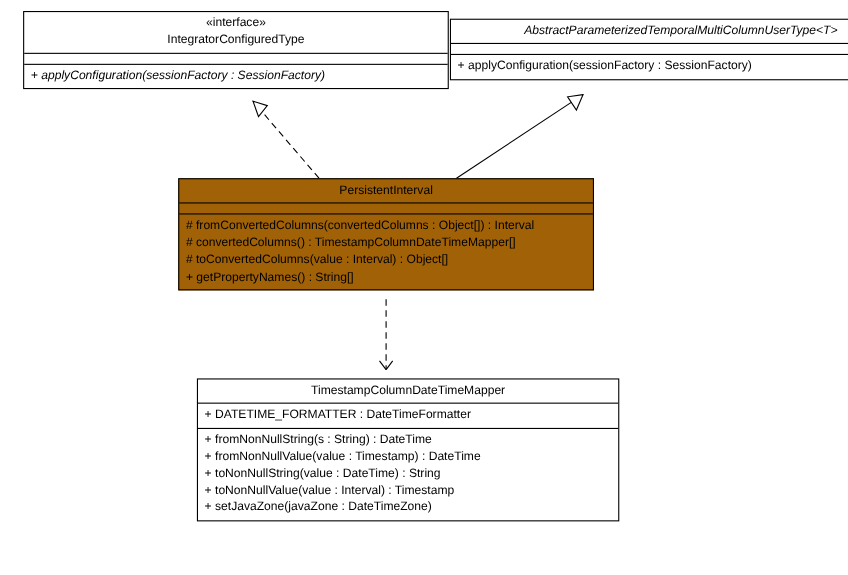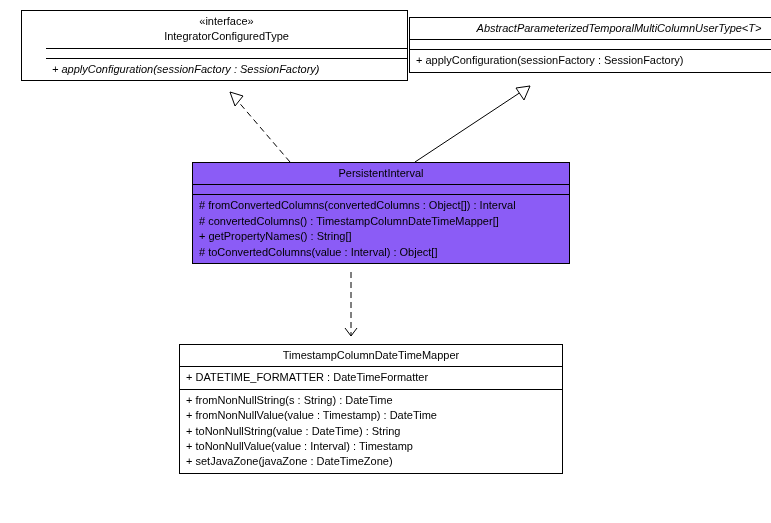--- a/index.html
+++ b/index.html
@@ -12,22 +12,21 @@
     background: #fff;
     font-family: Arial, sans-serif;
     font-size: 11px;
   }
   .uml-box {
     position: absolute;
     border: 1px solid #000;
     background: #fff;
   }
   .uml-box.filled {
-    background: #8b5cf6;
-    margin-left: 30px;
+    background: #a16207;
   }
   .section {
     border-bottom: 1px solid #000;
     padding: 3px 6px;
     line-height: 1.4;
   }
   .section:last-child { border-bottom: none; }
   .section.title { text-align: center; }
   .section.empty { height: 10px; padding:0; }
   .italic { font-style: italic; }
@@ -35,21 +34,21 @@
     position: absolute;
     top: 0; left: 0;
     width: 771px; height: 523px;
     pointer-events: none;
   }
   .row { white-space: nowrap; }
 </style>
 </head>
 <body>
 
-<div class="uml-box" style="left:21px; top:10px; width:387px;padding-left:24px;">
+<div class="uml-box" style="left:21px; top:10px; width:387px;">
   <div class="section title">
     <div class="row">«interface»</div>
     <div class="row">IntegratorConfiguredType</div>
   </div>
   <div class="section empty"></div>
   <div class="section">
     <div class="row italic">+ applyConfiguration(sessionFactory : SessionFactory)</div>
   </div>
 </div>
 
@@ -64,22 +63,22 @@
 </div>
 
 <div class="uml-box filled" style="left:162px; top:162px; width:378px;">
   <div class="section title">
     <div class="row">PersistentInterval</div>
   </div>
   <div class="section empty"></div>
   <div class="section">
     <div class="row"># fromConvertedColumns(convertedColumns : Object[]) : Interval</div>
     <div class="row"># convertedColumns() : TimestampColumnDateTimeMapper[]</div>
+    <div class="row"># toConvertedColumns(value : Interval) : Object[]</div>
     <div class="row">+ getPropertyNames() : String[]</div>
-    <div class="row"># toConvertedColumns(value : Interval) : Object[]</div>
   </div>
 </div>
 
 <div class="uml-box" style="left:179px; top:344px; width:384px;">
   <div class="section title">
     <div class="row">TimestampColumnDateTimeMapper</div>
   </div>
   <div class="section">
     <div class="row">+ DATETIME_FORMATTER : DateTimeFormatter</div>
   </div>

